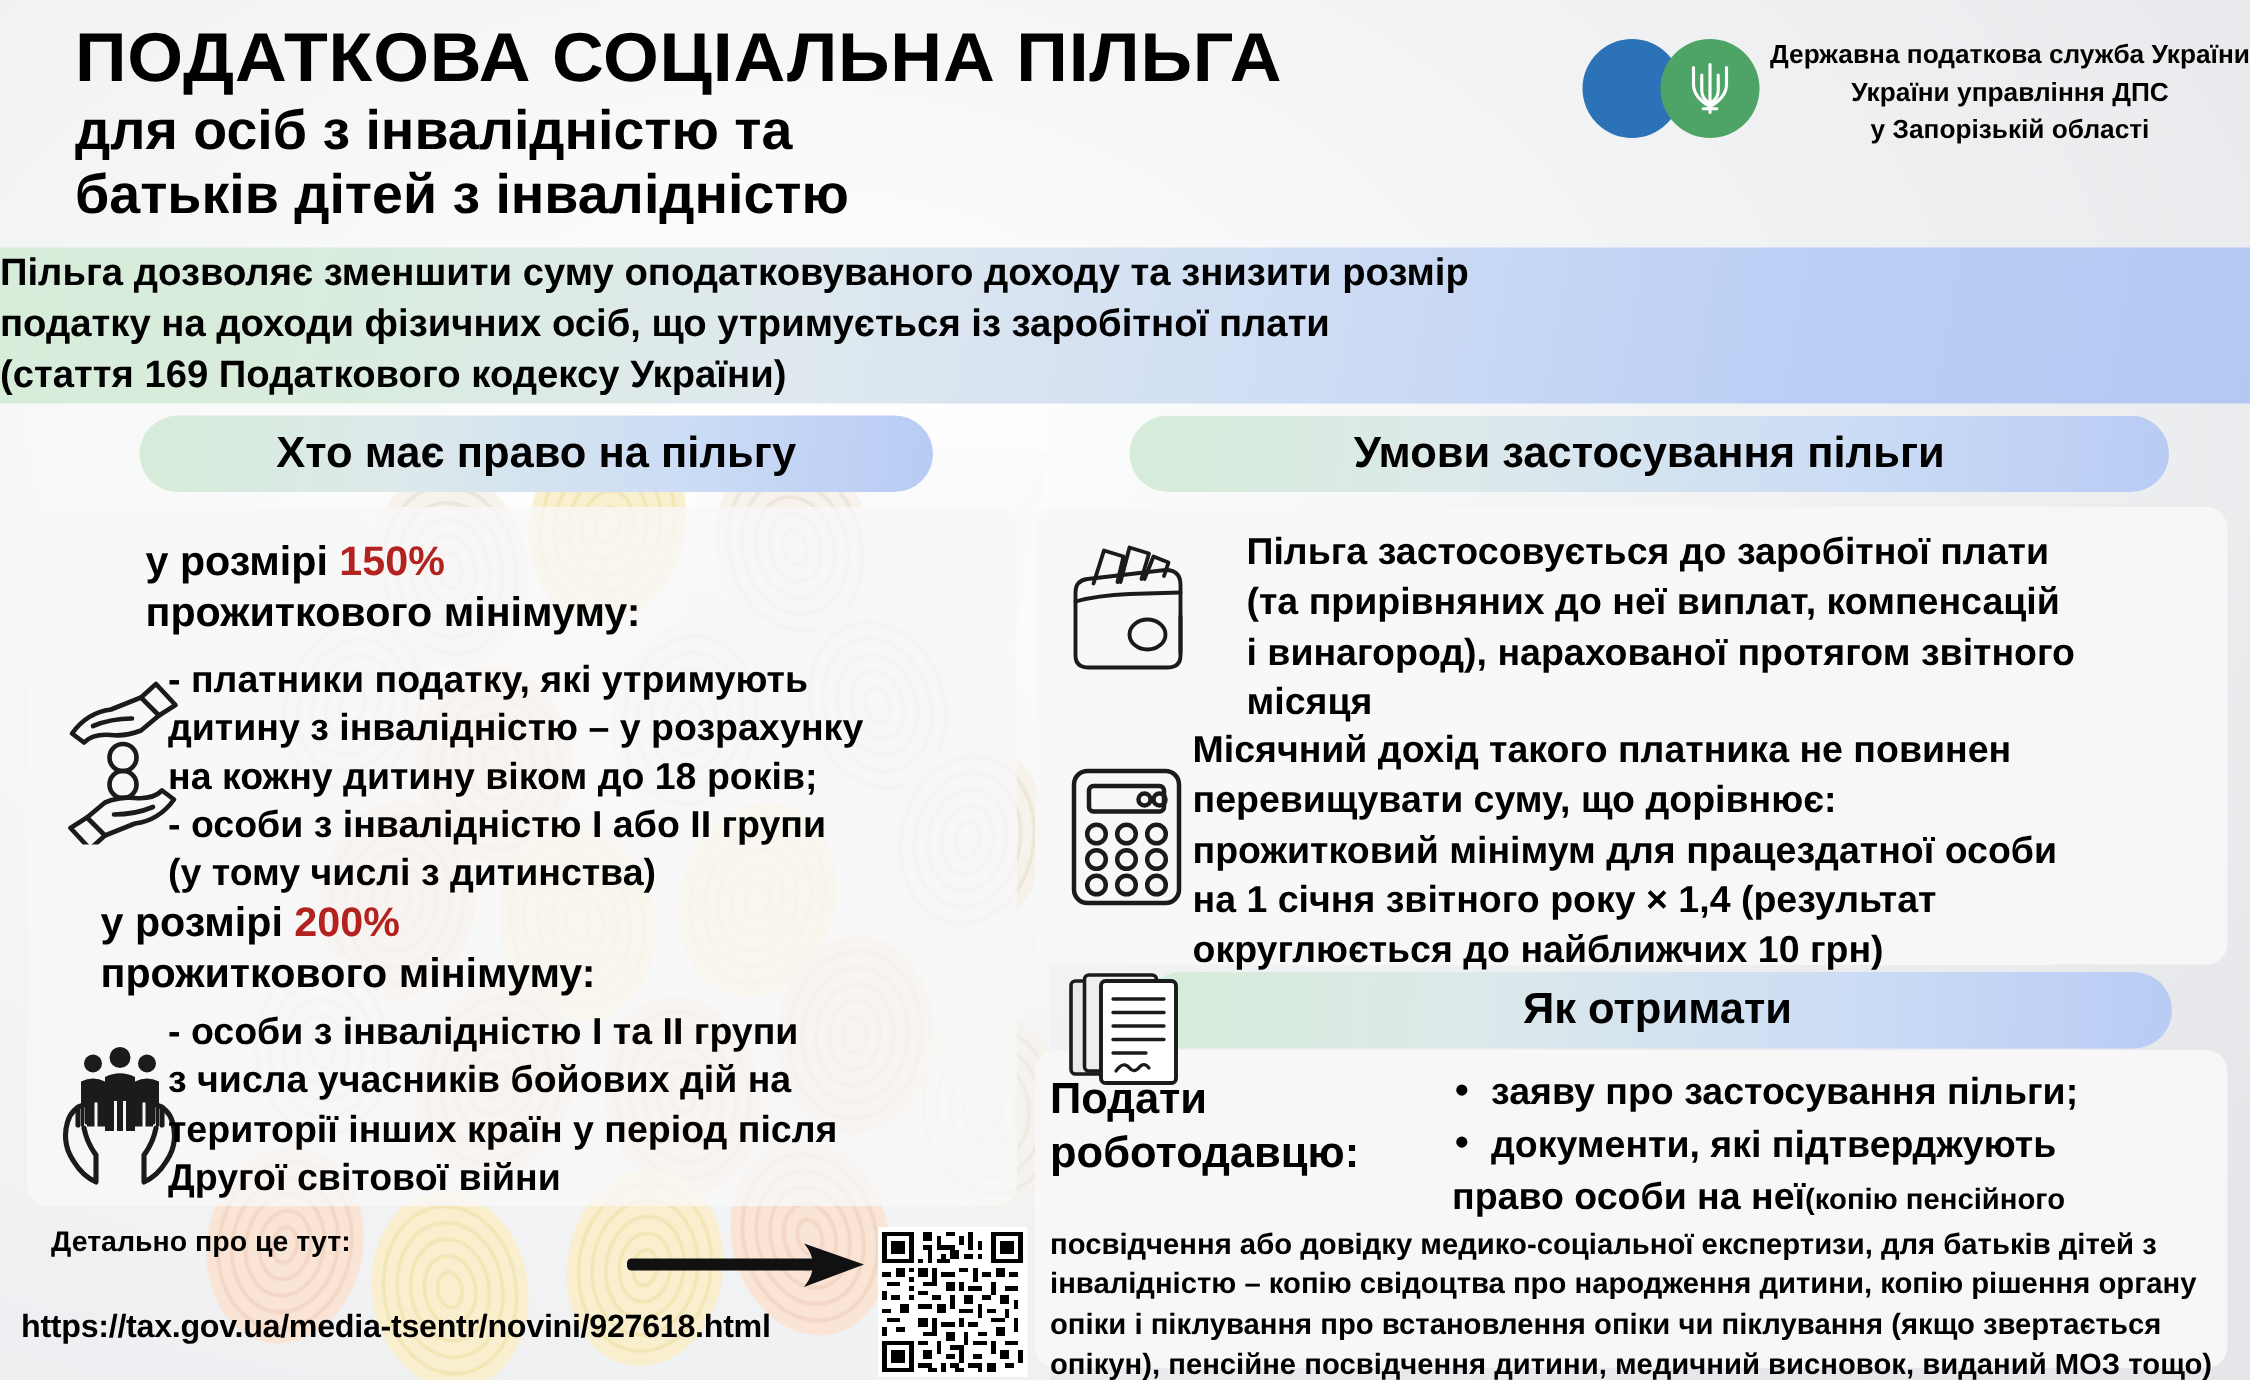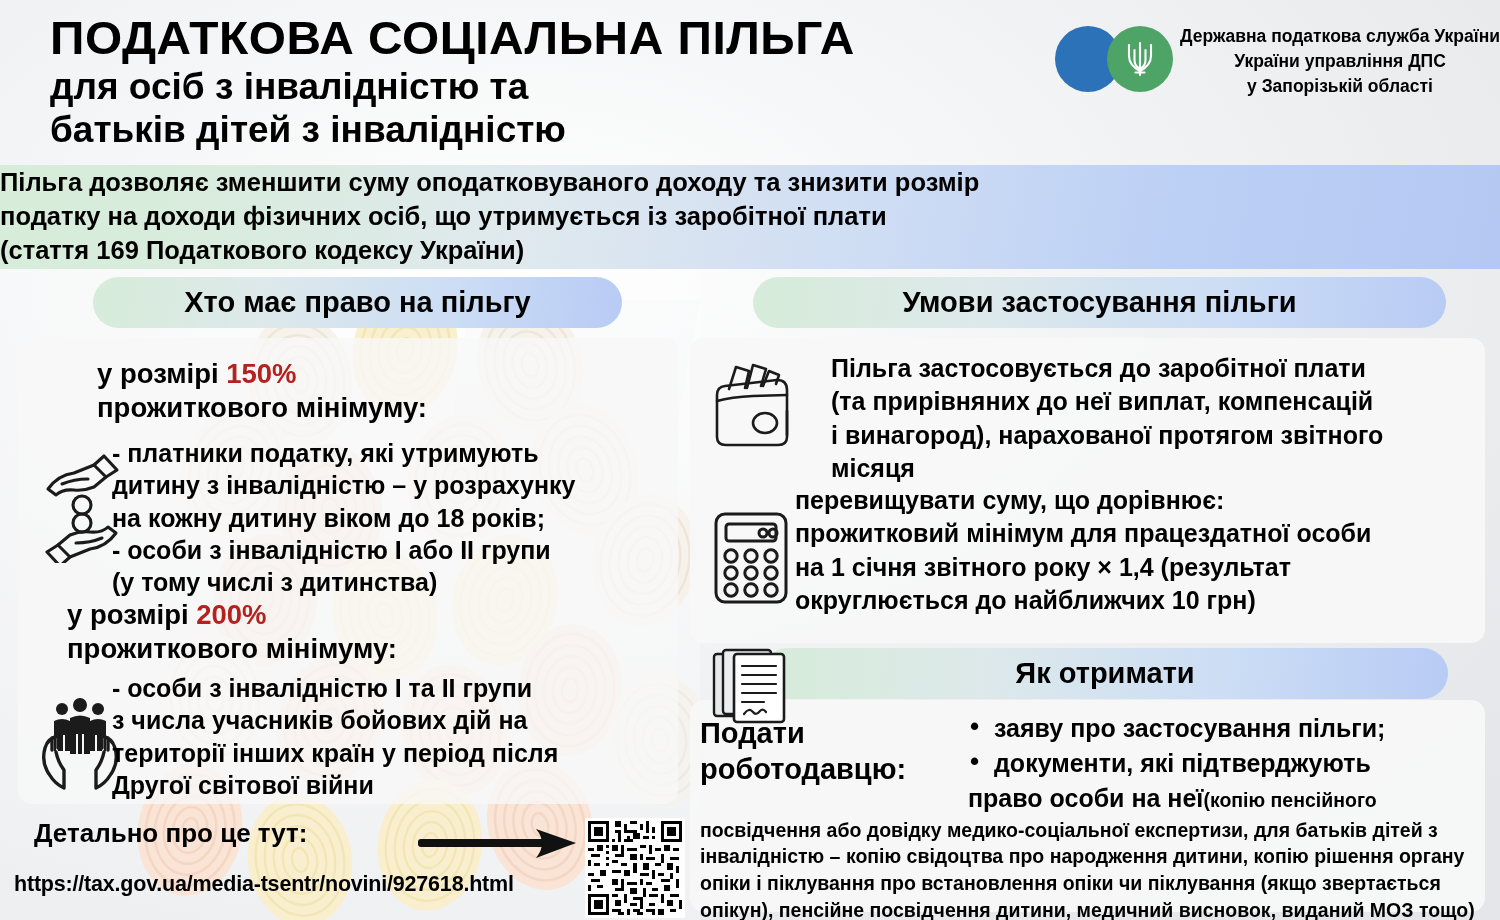--- a/index.html
+++ b/index.html
@@ -133,21 +133,21 @@
   }
   .inline-small { font-size:19.5px; font-weight:bold; }
   #howto-fine {
     position:absolute; left:700px; top:786px; width:790px; z-index:6;
     font-size:19.5px; font-weight:bold; line-height:1.37;
   }
 
   
   #detail-label {
     position:absolute; left:34px; top:818px; z-index:5;
-    font-size:26px; font-weight:bold;
+    font-size:19px; font-weight:bold;
   }
   #arrow { position:absolute; left:418px; top:827px; width:160px; height:34px; z-index:5; }
   #detail-url {
     position:absolute; left:14px; top:872px; z-index:5;
     font-size:21.5px; font-weight:bold; letter-spacing:-.2px;
   }
   #qr { position:absolute; left:585px; top:818px; width:100px; height:100px; z-index:5; }
 </style>
 </head>
 <body>
@@ -359,20 +359,21 @@
     <circle cx="62" cy="48" r="6.2"></circle>
     <circle cx="22" cy="65" r="6.2"></circle>
     <circle cx="42" cy="65" r="6.2"></circle>
     <circle cx="62" cy="65" r="6.2"></circle>
     <circle cx="22" cy="82" r="6.2"></circle>
     <circle cx="42" cy="82" r="6.2"></circle>
     <circle cx="62" cy="82" r="6.2"></circle>
   </g>
 </svg>
 <div id="rc-para2">
+  <div>Місячний дохід такого платника не повинен</div>
   <div>перевищувати суму, що дорівнює:</div>
   <div>прожитковий мінімум для працездатної особи</div>
   <div>на 1 січня звітного року × 1,4 (результат</div>
   <div>округлюється до найближчих 10 грн)</div>
 </div>
 
 <svg class="icon-docs" viewBox="0 0 82 86">
   <g>
     <rect x="4" y="8" width="48" height="62" rx="3" fill="#e7e9ea" stroke="#1b1b1b" stroke-width="2.4"></rect>
     <rect x="13" y="4" width="48" height="64" rx="3" fill="#eceeef" stroke="#1b1b1b" stroke-width="2.4"></rect>

